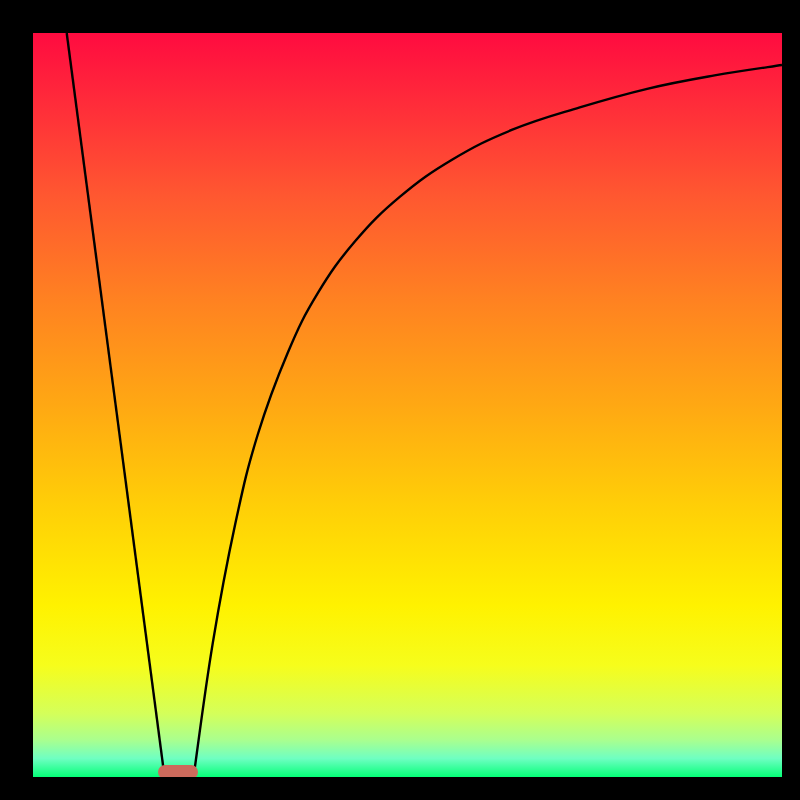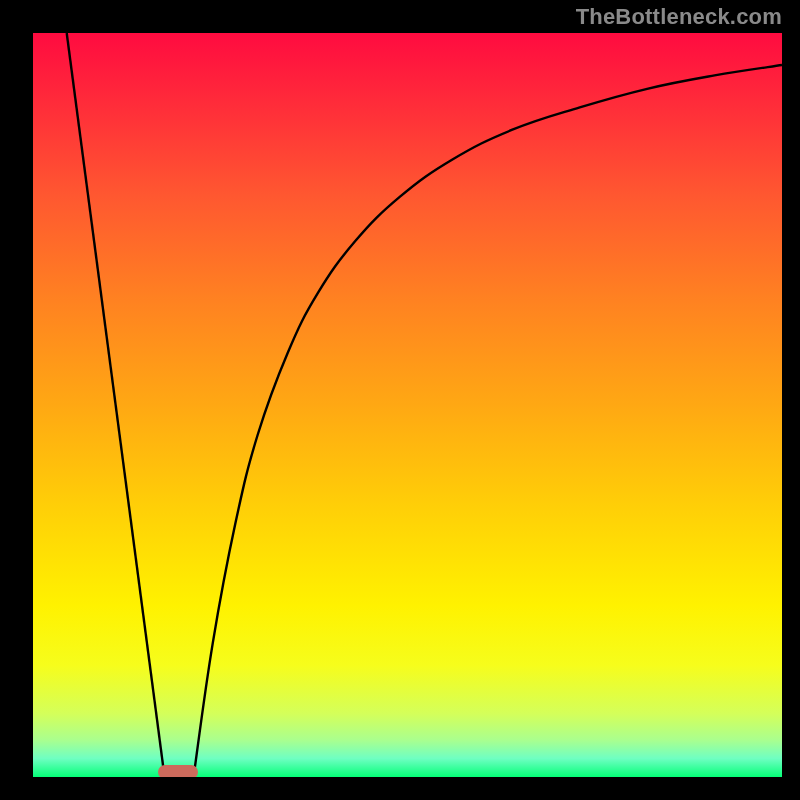--- a/index.html
+++ b/index.html
@@ -74,14 +74,13 @@
 
 <div class="frame">
   <div class="plot">
     <div class="gradient-bg"></div>
     <svg class="curves" viewBox="0 0 749 744" preserveAspectRatio="none">
       <path id="left-leg" fill="none" stroke="#000" stroke-width="2.4" d="M 33.705 0 L 131.075 740.28"></path>
       <path id="right-curve" fill="none" stroke="#000" stroke-width="2.4" d="M 161.035 740.28 C 164.78 714.24, 171.521 659.928, 179.76 610.08 C 187.999 560.2320000000001, 193.24200000000002 532.704, 202.23000000000002 491.03999999999996 C 211.21800000000002 449.376, 214.214 435.984, 224.7 401.76 C 235.18599999999998 367.536, 242.67600000000002 348.192, 254.66000000000003 319.92 C 266.644 291.648, 271.13800000000003 282.71999999999997, 284.62 260.4 C 298.102 238.07999999999998, 305.592 227.66400000000004, 322.07 208.32000000000005 C 338.548 188.97600000000006, 347.536 180.04799999999994, 367.01 163.67999999999995 C 386.484 147.31199999999995, 396.97 139.872, 419.44000000000005 126.48000000000002 C 441.9100000000001 113.08800000000004, 453.894 107.13600000000004, 479.36 96.72000000000003 C 504.826 86.30400000000002, 519.806 82.58399999999999, 546.77 74.39999999999998 C 573.7339999999999 66.21599999999997, 587.2159999999999 62.19839999999995, 614.18 55.799999999999955 C 641.144 49.40159999999996, 654.626 47.16960000000002, 681.59 42.408000000000015 C 708.5540000000001 37.646400000000014, 735.518 34.075199999999974, 749 31.991999999999962"></path>
     </svg>
     <div class="marker" id="marker" style="left: 145.306px; top: 738.792px; background: rgb(204, 106, 92);"></div>
   </div>
-  <div class="watermark">TheBottleneck.com</div>
 </div>
 
 </body></html>

